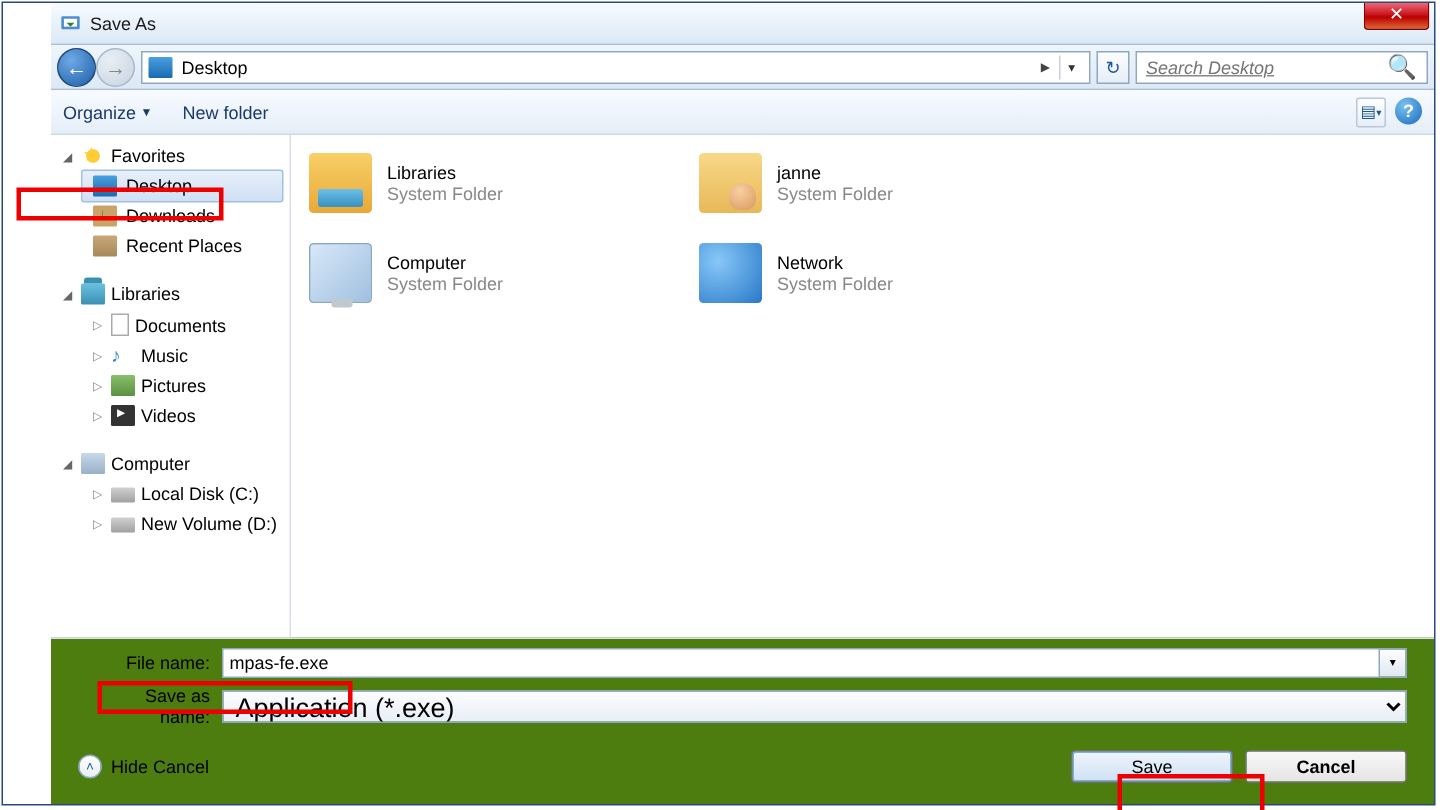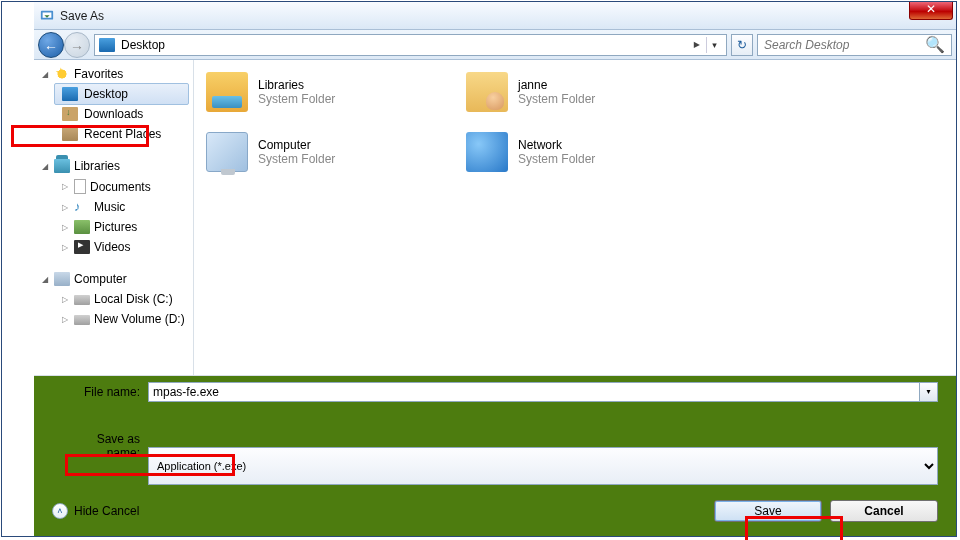--- a/index.html
+++ b/index.html
@@ -13,21 +13,21 @@
 .navbtns { display: flex; align-items: center; gap: 0; }
 .navcircle { width: 26px; height: 26px; border-radius: 50%; background: radial-gradient(circle at 35% 30%, #6fa8e6, #1d5fa8); border: 1px solid #1a4a7a; display: flex; align-items: center; justify-content: center; color: #fff; font-size: 14px; cursor: pointer; }
 .navcircle.dis { background: radial-gradient(circle at 35% 30%, #e8eef4, #c8d4e0); border-color: #a8b8c8; color: #888; }
 .addrbox { flex: 1; height: 22px; background: #fff; border: 1px solid #8fa8c0; display: flex; align-items: center; padding: 0 4px; }
 .addrbox .locicon { width: 16px; height: 14px; background: linear-gradient(#4aa0e0, #1a6ab0); border-radius: 1px; margin-right: 6px; }
 .addrbox .loctext { font-size: 12px; flex: 1; }
 .addrbox .tri { font-size: 8px; color: #444; padding: 0 6px; }
 .addrdrop { width: 16px; text-align: center; font-size: 9px; color: #333; border-left: 1px solid #ccd; padding: 3px 0; }
 .refbtn { width: 22px; height: 22px; border: 1px solid #8fa8c0; background: linear-gradient(#fdfdff, #e6eef6); display: flex; align-items: center; justify-content: center; font-size: 12px; color: #1a5a9a; cursor: pointer; }
 .searchbox { width: 195px; height: 22px; background: #fff; border: 1px solid #8fa8c0; display: flex; align-items: center; padding: 0 6px; }
-.searchbox input { border: none; outline: none; flex: 1; font-size: 12px; color: #888; font-style: italic; }
+.searchbox input { border: none; outline: none; flex: 1; font-size: 12px; color: #888; font-style: italic; text-decoration: underline; }
 .toolbar { height: 30px; background: linear-gradient(#f7fbff, #e5eef8); border-bottom: 1px solid #cad8e6; display: flex; align-items: center; padding: 0 8px; gap: 20px; position: relative; }
 .toolbar .tbitem { font-size: 12px; color: #1a3a6a; cursor: pointer; display: flex; align-items: center; gap: 3px; }
 .toolbar .tri { font-size: 8px; }
 .toolbar .right { position: absolute; right: 8px; display: flex; gap: 6px; }
 .tbicon { width: 20px; height: 20px; border: 1px solid #b8c8d8; background: linear-gradient(#fff, #e8eef6); border-radius: 2px; display: flex; align-items: center; justify-content: center; font-size: 11px; color: #1a5a9a; cursor: pointer; }
 .helpicon { width: 18px; height: 18px; border-radius: 50%; background: radial-gradient(circle at 35% 30%, #7ac0f0, #1a6ac0); color: #fff; font-size: 12px; font-weight: bold; display: flex; align-items: center; justify-content: center; cursor: pointer; }
 .mainarea { flex: 1; display: flex; overflow: hidden; }
 .navpane { width: 160px; background: #fff; border-right: 1px solid #d8e0e8; overflow-y: auto; padding: 4px 0; position: relative; }
 .navpane::-webkit-scrollbar { width: 16px; }
 .navpane::-webkit-scrollbar-track { background: #f0f0f0; border-left: 1px solid #ddd; }
@@ -66,21 +66,21 @@
 .bi-comp { background: linear-gradient(135deg, #d8e8f8, #a0c0e0); border-radius: 3px; position: relative; border: 1px solid #88a8c8; }
 .bi-comp::after { content: ""; position: absolute; bottom: -4px; left: 14px; width: 14px; height: 6px; background: #c0c8d0; border-radius: 0 0 2px 2px; }
 .bi-net { background: radial-gradient(circle at 30% 30%, #88c8f8, #2878c8); border-radius: 3px; position: relative; }
 .item .meta .name { font-size: 12px; color: #000; }
 .item .meta .sub { font-size: 12px; color: #888; }
 .bottompanel { border-top: 1px solid #d8e0e8; background: #4d7c0f; }
 .filerow { display: flex; align-items: center; padding: 6px 18px 3px 28px; gap: 8px; }
 .filerow label { font-size: 12px; width: 78px; text-align: right; }
 .filerow .combowrap { flex: 1; display: flex; }
 .filerow input[type=text] { flex: 1; height: 20px; border: 1px solid #8fa8c0; padding: 0 4px; font-size: 12px; background: #fff; }
-.filerow select { flex: 1; height: 38px; border: 1px solid #8fa8c0; font-size: 11px; background: linear-gradient(#fdfdff, #e8eef6); padding: 0 4px; margin-top: 40px; }
+.filerow select { flex: 1; height: 22px; border: 1px solid #8fa8c0; font-size: 18px; background: linear-gradient(#fdfdff, #e8eef6); padding: 0 4px; }
 .filerow .cdrop { width: 18px; height: 20px; border: 1px solid #8fa8c0; border-left: none; background: linear-gradient(#fdfdff, #e0e8f0); text-align: center; font-size: 8px; line-height: 18px; cursor: pointer; }
 .btnrow { display: flex; align-items: center; padding: 12px 18px 14px 18px; }
 .hidefolders { display: flex; align-items: center; gap: 6px; font-size: 12px; cursor: pointer; }
 .hidefolders .circ { width: 16px; height: 16px; border: 1px solid #8fa8c0; border-radius: 50%; display: flex; align-items: center; justify-content: center; font-size: 9px; color: #1a5a9a; background: linear-gradient(#fff, #e8eef6); }
 .btnrow .spacer { flex: 1; }
 .btnrow button { width: 108px; height: 22px; font-size: 12px; border: 1px solid #707070; border-radius: 3px; cursor: pointer; margin-left: 8px; }
 .btn-save { background: linear-gradient(#f0f6fc, #cde0f4); border-color: #3a78c0; box-shadow: 0 0 0 1px #7ab0e8 inset; }
 .btn-cancel { background: linear-gradient(#f8f8f8, #e4e4e4); font-weight: bold; }
 .hl { position: absolute; border: 3px solid #e00; pointer-events: none; z-index: 50; }
 .hl1 { left: 11px; top: 125px; width: 138px; height: 22px; }
@@ -112,20 +112,31 @@
       <span class="tri">▶</span>
       <span class="addrdrop">▾</span>
     </div>
     <div class="refbtn">↻</div>
     <div class="searchbox">
       <input placeholder="Search Desktop" style="">
       <span style="color:#3a7ac0">🔍</span>
     </div>
   </div>
 
+  <div class="toolbar">
+    <div class="tbitem">
+        <span>Organize</span>
+        <span class="tri">▼</span>
+      </div>
+    <div class="tbitem">New folder</div>
+    <div class="right">
+      <div class="tbicon">▤<span style="font-size:7px">▾</span></div>
+      <div class="helpicon">?</div>
+    </div>
+  </div>
 
   <div class="mainarea">
     <div class="navpane">
       <div class="navgroup">
         <div class="navhead">
             <span class="exp">◢</span>
             <span class="icon i-star"></span>
             <span>Favorites</span>
           </div>
         <div class="navitem sel">

